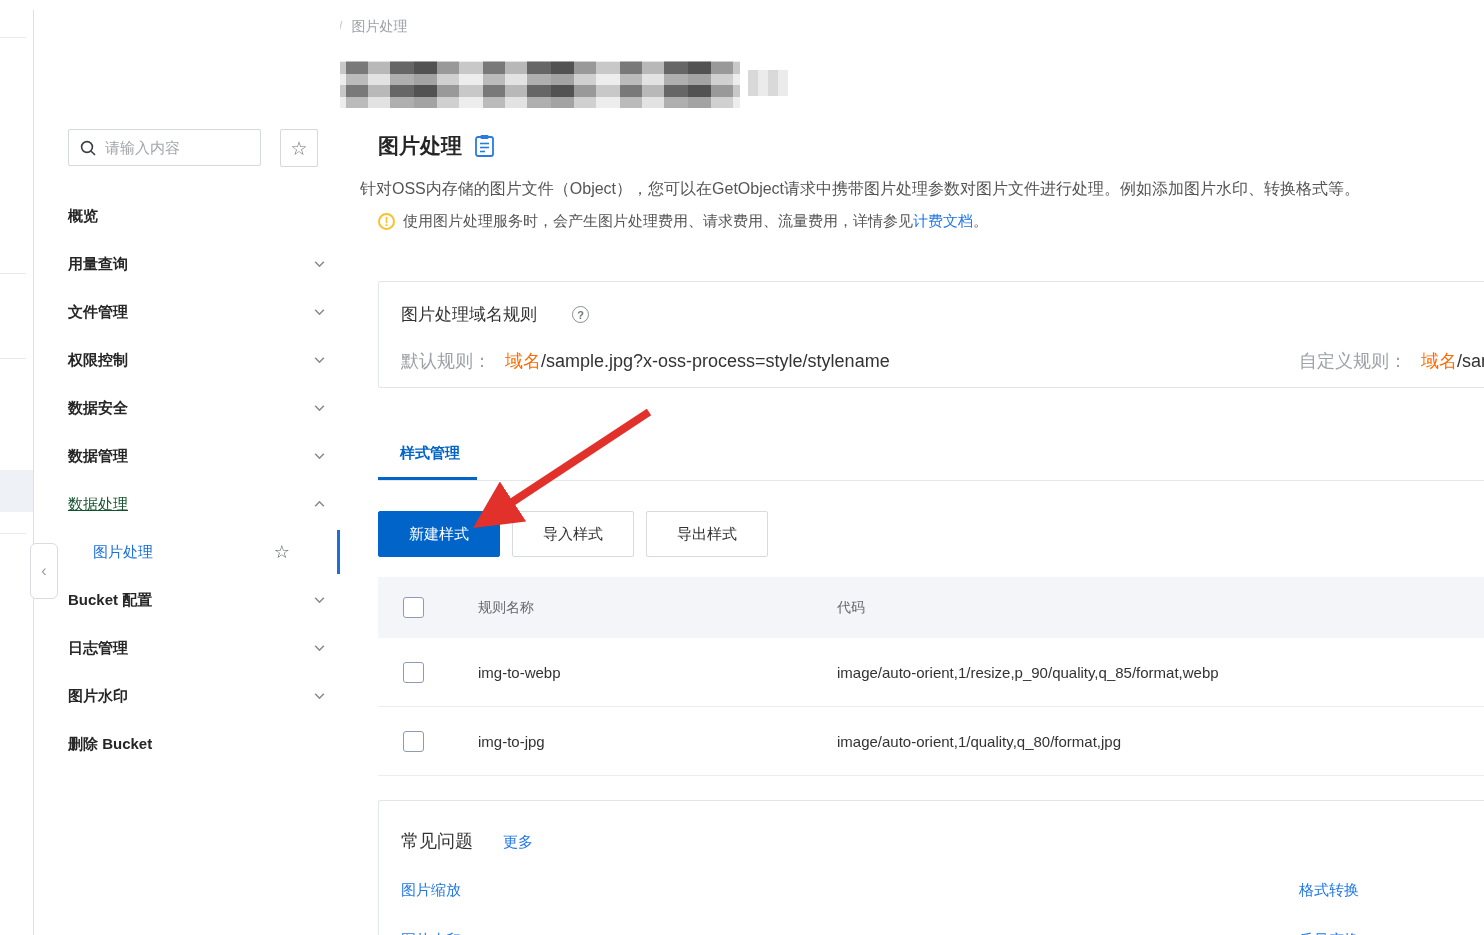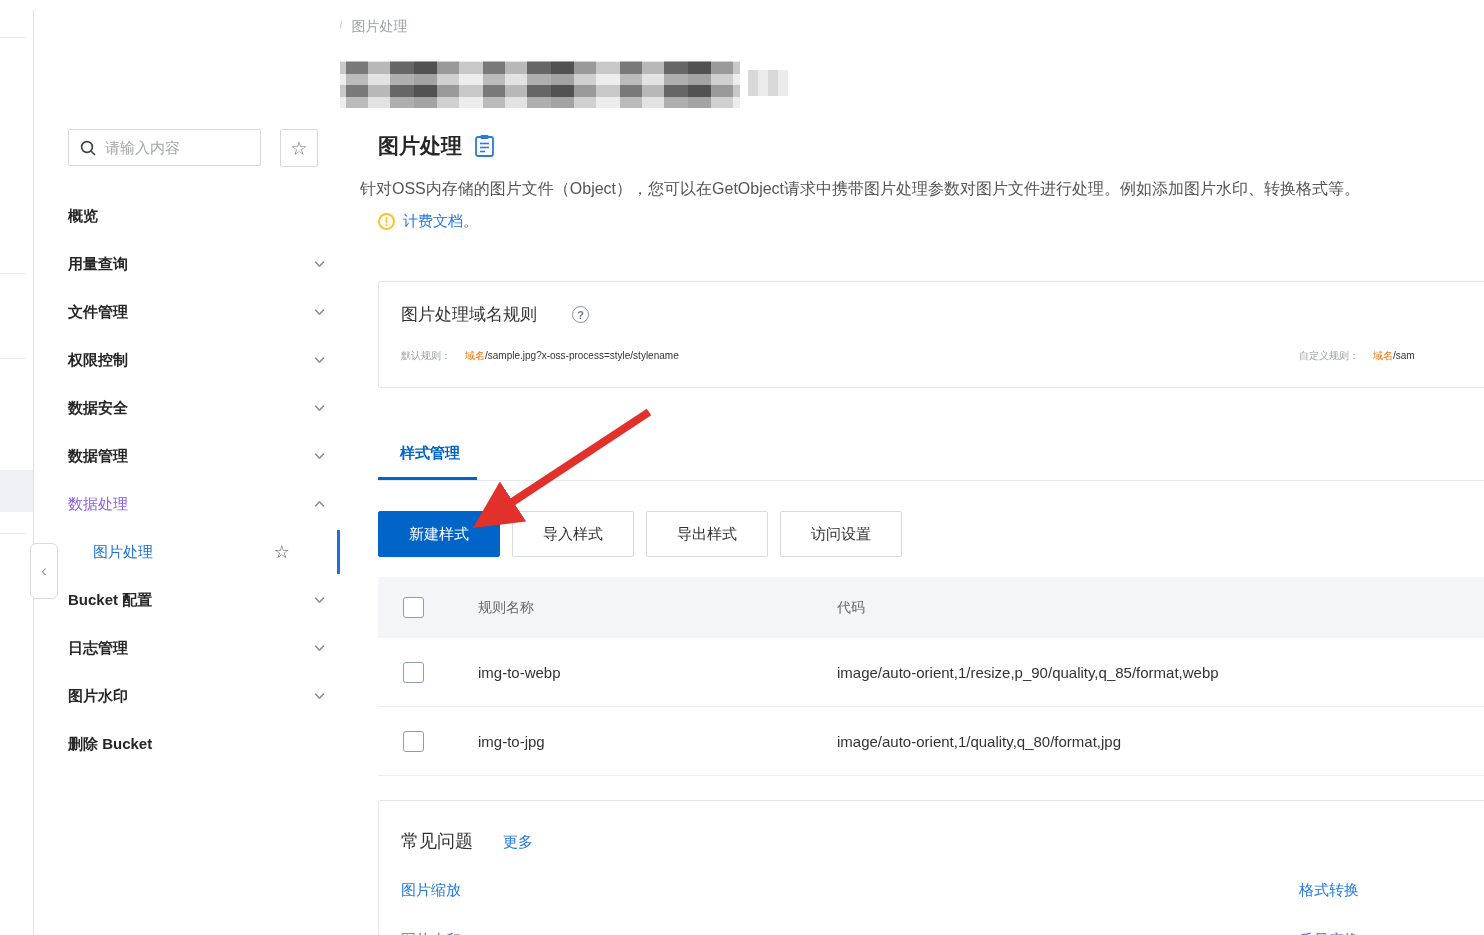--- a/index.html
+++ b/index.html
@@ -27,21 +27,21 @@
   .search-box input::placeholder { color:#a2a6ab; }
   .search-icon { margin-right:8px; display:flex; }
   .fav-btn { position:absolute; left:212px; top:0; width:38px; height:38px; border:1px solid #d5d8dc;
     border-radius:2px; background:#fff; display:flex; align-items:center; justify-content:center;
     font-size:19px; color:#6b7075; cursor:pointer; }
 
   .side-menu { position:absolute; top:192px; left:0; width:100%; }
   .menu-item { position:relative; height:48px; display:flex; align-items:center;
     padding-left:34px; font-size:15px; font-weight:700; color:#262626; cursor:pointer; }
   .menu-item .chev { position:absolute; right:14px; top:50%; transform:translateY(-50%); display:flex; }
-  .menu-item.expanded-parent { font-weight:400; color:#8b5cf6; }
+  .menu-item.expanded-parent { font-weight:400; color:#14532d;text-decoration:underline; }
   .menu-item.child { padding-left:59px; font-weight:400; color:#1b6fe0; }
   .menu-item.child .star { position:absolute; right:50px; color:#55595e; font-size:18px; font-weight:400; }
   .menu-item.child .active-bar { position:absolute; right:0; top:2px; height:44px; width:3px; background:#1b6fe0; }
 
   
   .breadcrumb { position:absolute; left:63px; top:18px; display:flex; align-items:center;
     font-size:14px; color:#4d5156; }
   .breadcrumb .sep { margin:0 9px; color:#c6c9cc; }
   .breadcrumb .crumb { cursor:pointer; }
   .breadcrumb .crumb.current { color:#9da1a6; cursor:default; }
@@ -68,21 +68,21 @@
   .warn-icon { display:inline-flex; width:17px; height:17px; border:2px solid #fbc02d; border-radius:50%;
     color:#fbc02d; font-size:12px; font-weight:700; align-items:center; justify-content:center; margin-right:8px; }
   a.link { color:#2077e8; text-decoration:none; cursor:pointer; }
 
   .rule-card { position:absolute; left:378px; top:281px; width:1160px; height:107px;
     border:1px solid #e2e5e9; border-radius:2px; background:#fff; }
   .rule-card-title { position:absolute; left:22px; top:21px; font-size:17px; color:#333;
     display:flex; align-items:center;gap:26px; }
   .q-icon { display:inline-flex; width:17px; height:17px; border:1.5px solid #8a8f94; border-radius:50%;
     color:#6f7479; font-size:11px; font-weight:700; align-items:center; justify-content:center; margin-left:9px; cursor:pointer; }
-  .rule-line { position:absolute; left:22px; top:67px; font-size:10px; white-space:nowrap; }
+  .rule-line { position:absolute; left:22px; top:67px; font-size:18px; white-space:nowrap; }
   .rule-label { color:#9da1a6; margin-right:14px; }
   .rule-host { color:#ff6a00; }
   .rule-rest { color:#333; }
   .rule-line.custom { left:920px; }
 
   .tab { position:absolute; left:378px; top:444px; padding:0 17px 14px 22px; font-size:15px;
     font-weight:700; color:#0064c8; border-bottom:3px solid #0064c8; cursor:pointer; }
   .tab-hr { position:absolute; left:378px; top:480px; width:1160px; height:1px; background:#e5e7ea; }
 
   .toolbar { position:absolute; left:378px; top:511px; display:flex; gap:12px; }
@@ -254,20 +254,21 @@
         <line x1="6" y1="9.5" x2="15" y2="9.5" stroke="#2a7ae0" stroke-width="1.6"></line>
         <line x1="6" y1="13.5" x2="15" y2="13.5" stroke="#2a7ae0" stroke-width="1.6"></line>
         <line x1="6" y1="17.5" x2="11" y2="17.5" stroke="#2a7ae0" stroke-width="1.6"></line>
       </svg>
   </div>
   <div class="page-desc">针对OSS内存储的图片文件（Object），您可以在GetObject请求中携带图片处理参数对图片文件进行处理。例如添加图片水印、转换格式等。</div>
   <div class="notice-row">
     <span class="warn-icon">
         <span>!</span>
       </span>
+    <span>使用图片处理服务时，会产生图片处理费用、请求费用、流量费用，详情参见</span>
       <a class="link">计费文档</a>
       <span>。</span>
   </div>
 
   <div class="rule-card">
     <div class="rule-card-title">
       <span>图片处理域名规则</span>
       <span class="q-icon">
           <span>?</span>
         </span>
@@ -280,21 +281,20 @@
     </div>
   </div>
 
   <div class="tab">样式管理</div>
   <div class="tab-hr"></div>
 
   <div class="toolbar" id="toolbar">
       <button class="btn primary">新建样式</button>
       <button class="btn">导入样式</button>
       <button class="btn">导出样式</button>
-      <button class="btn">访问设置</button>
     </div>
 
   <div class="styles-table">
     <div class="t-header">
       <div class="cell-check">
           <div class="checkbox"></div>
         </div>
       <div class="cell-name" id="th-name">规则名称</div>
       <div class="cell-code" id="th-code">代码</div>
     </div>

